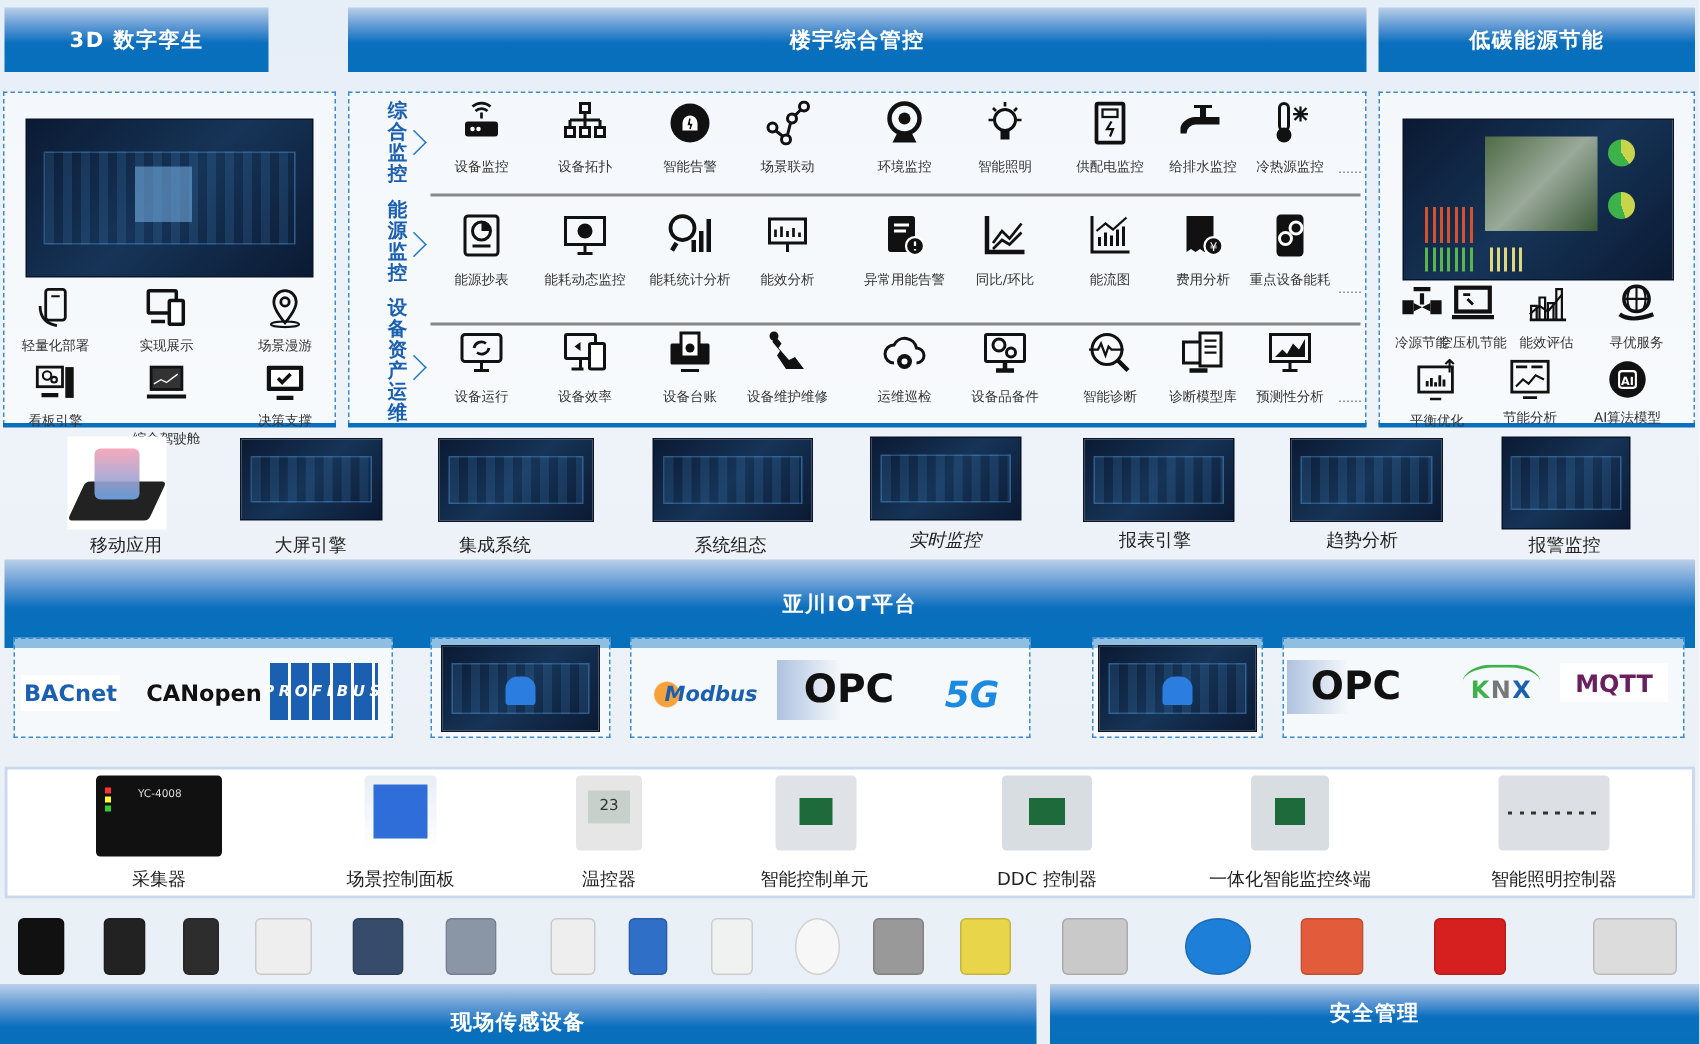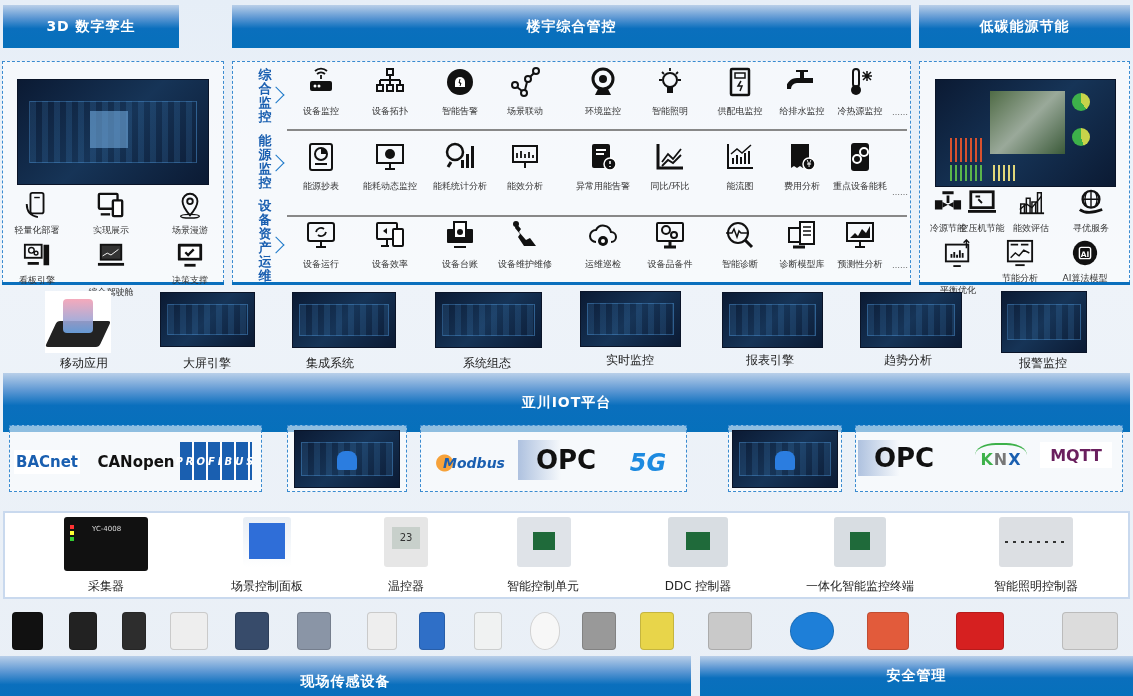--- a/index.html
+++ b/index.html
@@ -455,21 +455,21 @@
     </div>
     <div class="item" style="left: 928px; top: 236px; width: 60px;">
       <div class="ic">
         <svg width="28" height="28" viewBox="0 0 30 30">
           <rect x="2" y="6" width="24" height="18" fill="none" stroke="#111" stroke-width="2"></rect>
           <path d="M8 20v-4M11 20v-6M14 20v-3M17 20v-8M20 20v-5" stroke="#111" stroke-width="2"></path>
           <path d="M24 10V1M21 4l3-3 3 3" stroke="#111" stroke-width="1.5" fill="none"></path>
           <path d="M10 29h8" stroke="#111" stroke-width="2"></path>
         </svg>
       </div>
-      <div class="lb" style="margin-top: 14px;">平衡优化</div>
+      <div class="lb" style="margin-top: 4px;">平衡优化</div>
     </div>
     <div class="item" style="left: 990px; top: 236px; width: 60px;">
       <div class="ic">
         <svg width="28" height="28" viewBox="0 0 30 30">
           <rect x="2" y="2" width="26" height="22" fill="none" stroke="#111" stroke-width="2"></rect>
           <path d="M5 6h8M16 6h8" stroke="#111" stroke-width="2"></path>
           <path d="M5 20l5-5 4 3 5-6 6 3" stroke="#111" stroke-width="1.5" fill="none"></path>
           <path d="M10 28h10" stroke="#111" stroke-width="2"></path>
         </svg>
       </div>
@@ -501,21 +501,21 @@
       <div class="g"></div>
     </div>
     <div class="cap" style="left: 306px; top: 355px; font-size: 12px;">集成系统</div>
     <div class="screen" style="left: 435px; top: 292px; width: 107px; height: 56px;">
       <div class="g"></div>
     </div>
     <div class="cap" style="left: 463px; top: 355px; font-size: 12px;">系统组态</div>
     <div class="screen" style="left: 580px; top: 291px; width: 101px; height: 56px;">
       <div class="g"></div>
     </div>
-    <div class="cap" style="left: 606px; top: 352px; font-size: 12px;">实时监控</div>
+    <div class="cap" style="left: 606px; top: 352px; font-size: 12px; font-style: italic;">实时监控</div>
     <div class="screen" style="left: 722px; top: 292px; width: 101px; height: 56px;">
       <div class="g"></div>
     </div>
     <div class="cap" style="left: 746px; top: 352px; font-size: 12px;">报表引擎</div>
     <div class="screen" style="left: 860px; top: 292px; width: 102px; height: 56px;">
       <div class="g"></div>
     </div>
     <div class="cap" style="left: 884px; top: 352px; font-size: 12px;">趋势分析</div>
     <div class="screen" style="left: 1001px; top: 291px; width: 86px; height: 62px;">
       <div class="g"></div>

